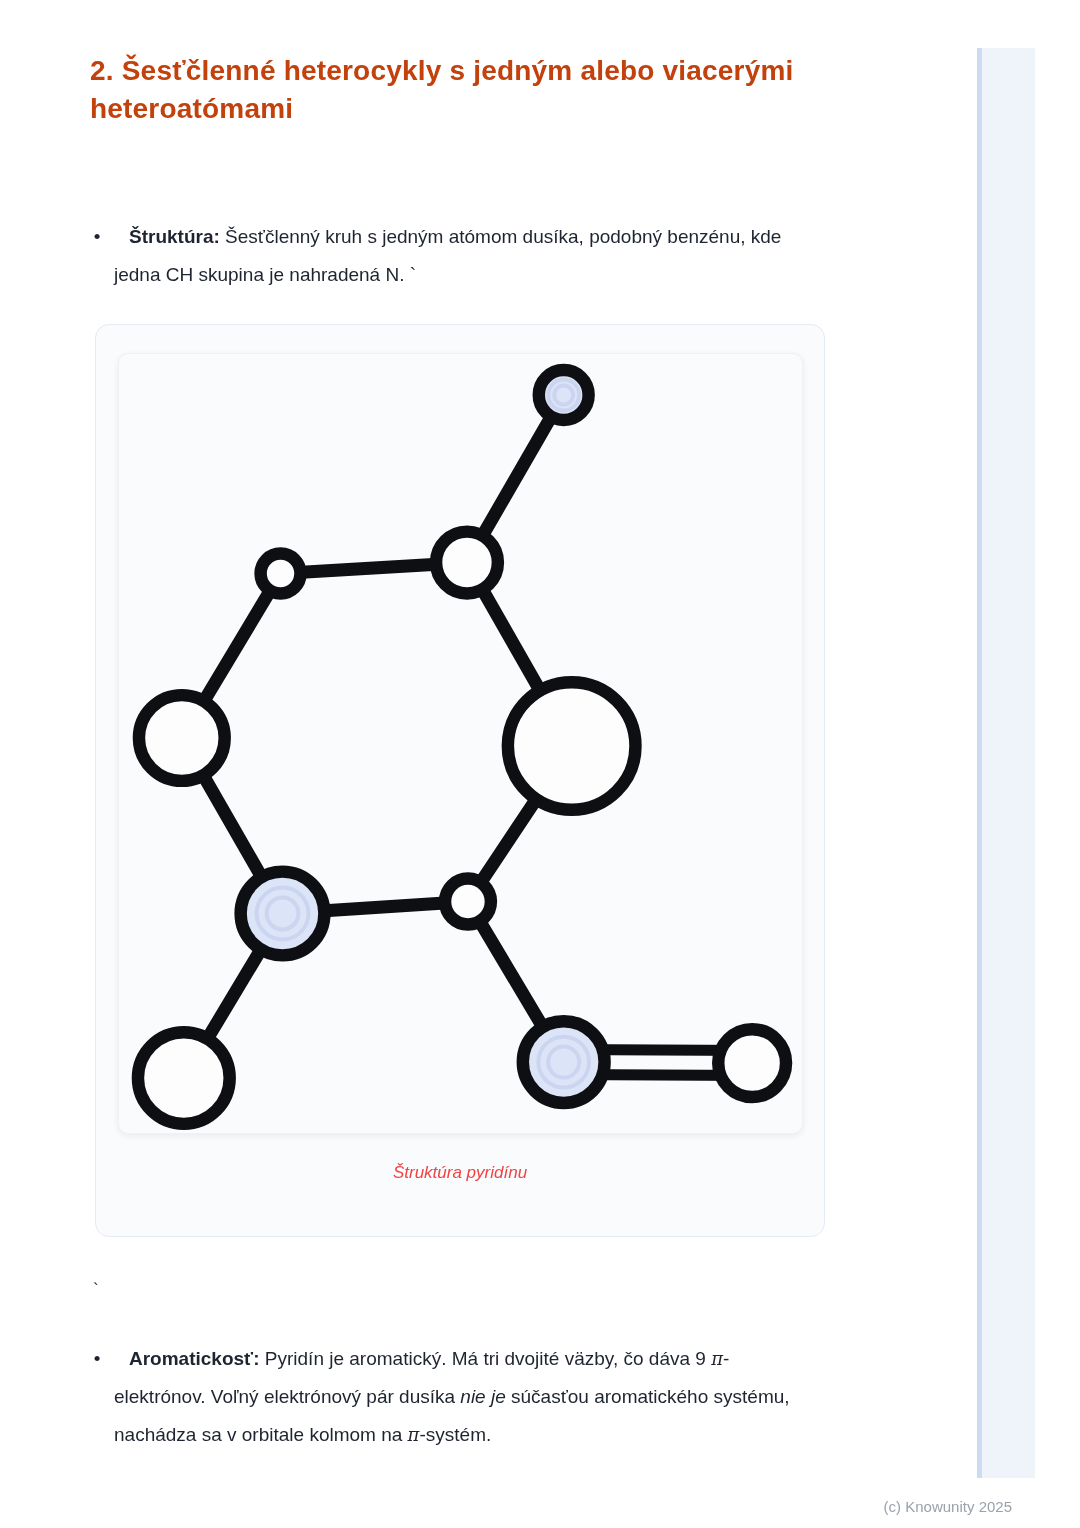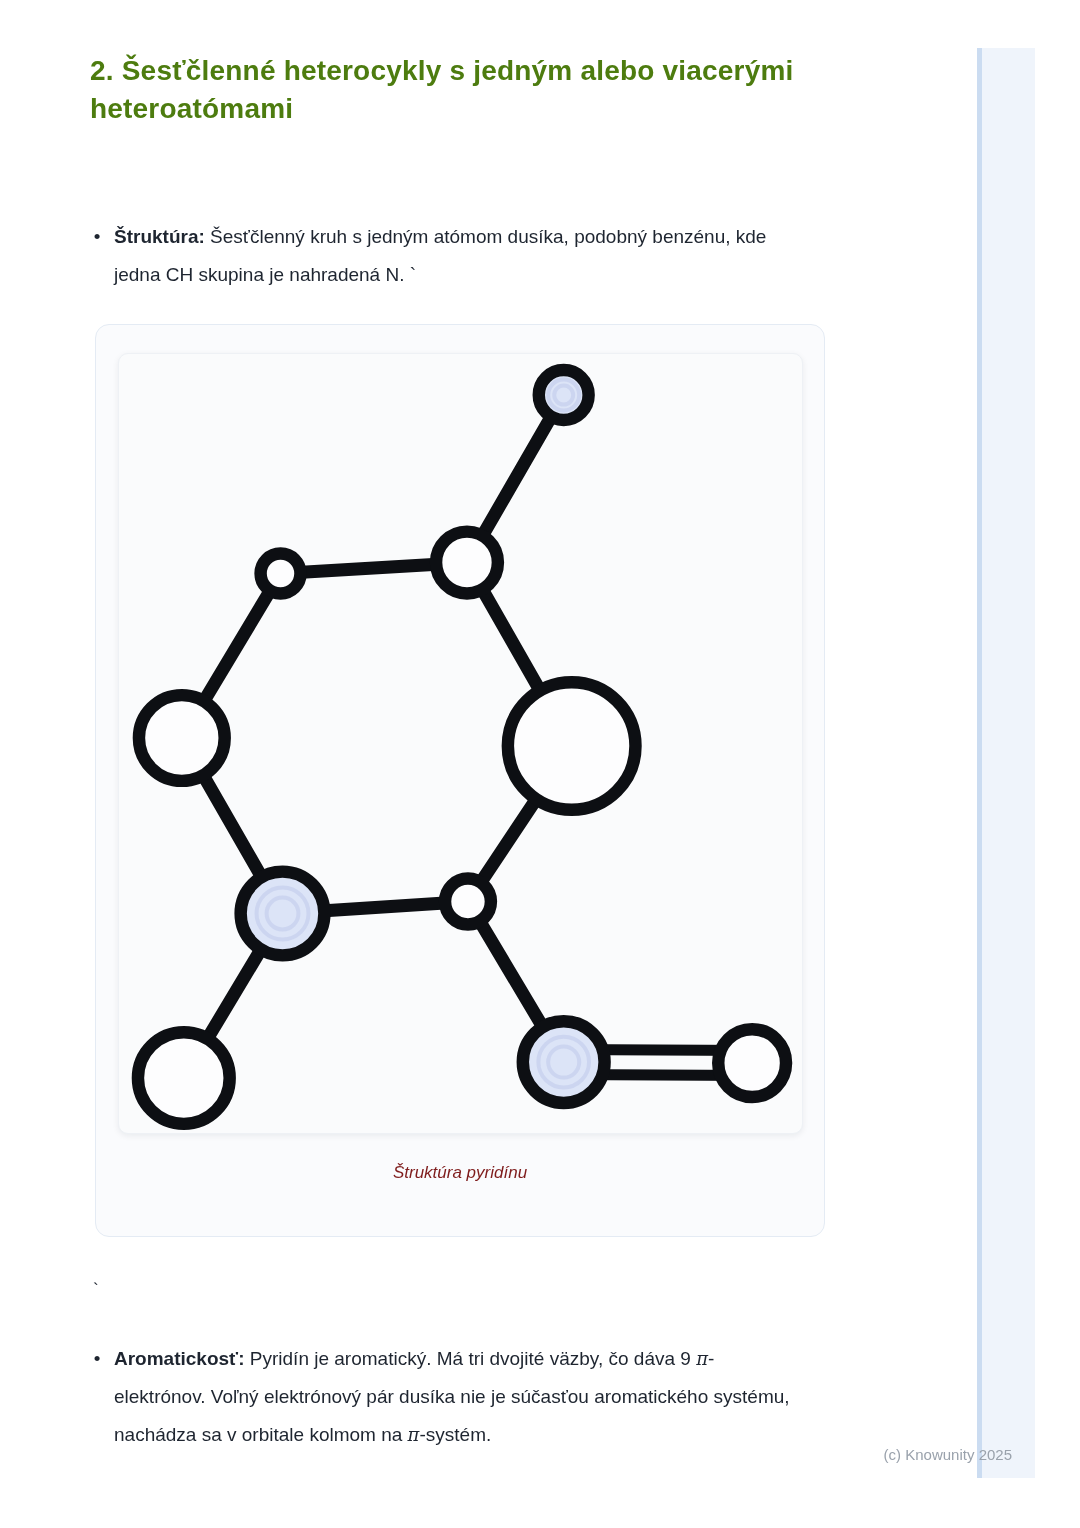--- a/index.html
+++ b/index.html
@@ -15,38 +15,38 @@
   .side-bar {
     position:absolute; left:977px; top:48px;
     width:58px; height:1430px;
     background:#eff4fb;
     border-left:5px solid #cbdcf1;
     z-index:1;
   }
   .h1 {
     position:absolute; left:90px; top:52px; width:745px;
     font-size:28px; font-weight:700; line-height:38px;
-    color:#4d7c0f; letter-spacing:0.2px;
+    color:#c2410c; letter-spacing:0.2px;
   }
   .h2 {
     position:absolute; left:90px; top:166px; width:700px;
     font-size:23px; font-weight:700;
     color:#8dbae9;
   }
   .bullet {
     position:absolute; left:90px; width:715px;
     display:flex; gap:10px;
     font-size:19px; line-height:38px; color:#1e2530;
   }
   .bullet .marker { width:14px; flex:0 0 14px; text-align:center; }
   .bullet .btxt { flex:1; }
   .bullet-1 { top:218px; }
   .bullet-2 { top:1340px; }
-  .bold { font-weight:700; }
-  .ital { }
+  .bold { font-weight:700;margin-left:15px; }
+  .ital { font-style:italic; }
   .math { font-family:"DejaVu Serif", serif; font-style:italic; font-size:18px; }
   .figure-card {
     position:absolute; left:95px; top:324px;
     width:730px; height:913px;
     background:#fafbfd;
     border:1px solid #e4ebf4;
     border-radius:14px;
     z-index:0;
   }
   .figure-image {
@@ -55,28 +55,28 @@
     background:#fafbfc;
     border:1px solid #eef1f5;
     border-radius:10px;
     box-shadow:0 2px 6px rgba(16,24,40,0.07);
     overflow:hidden;
   }
   .figure-image svg { display:block; width:100%; height:100%; }
   .figure-caption {
     position:absolute; left:0; top:838px; width:100%;
     text-align:center;
-    font-size:17px; font-style:italic; color:#7f1d1d;
+    font-size:17px; font-style:italic; color:#ef4444;
   }
   .stray-tick {
     position:absolute; left:93px; top:1280px;
     font-size:17px; color:#1e2530;
   }
   .footer {
-    position:absolute; right:68px; top:1446px;
+    position:absolute; right:68px; top:1498px;
     font-size:15px; color:#9aa2ac;
     z-index:2;
   }
 </style>
 </head>
 <body>
 
 <div class="page">
 
   <div class="side-bar"></div>

